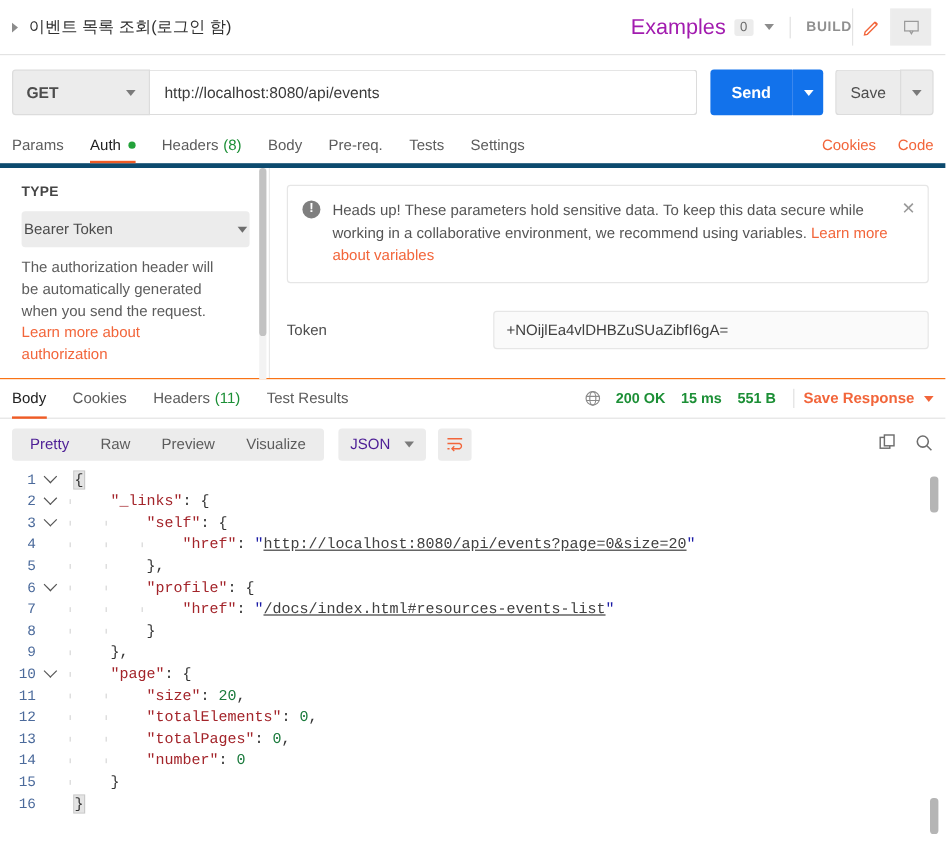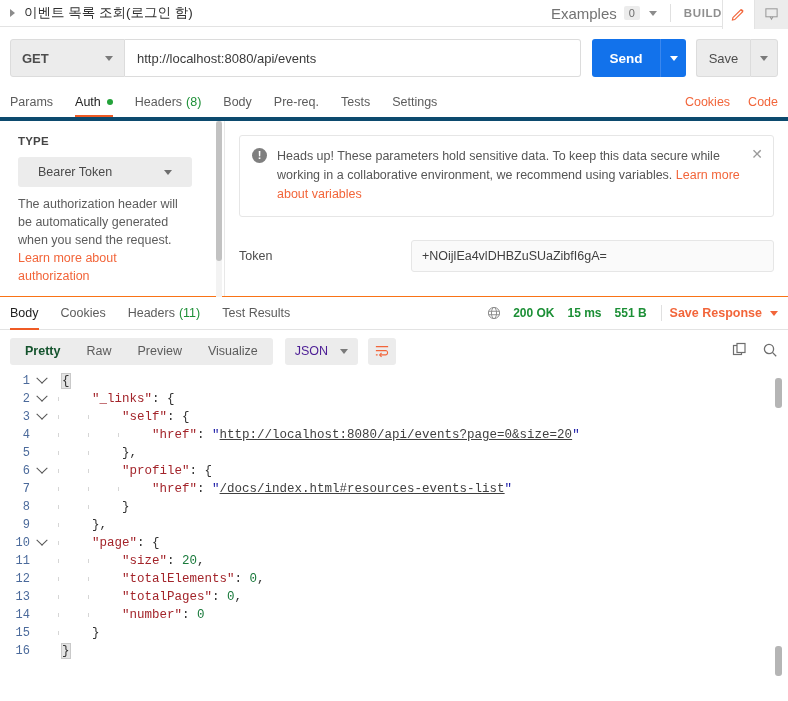--- a/index.html
+++ b/index.html
@@ -11,26 +11,26 @@
     width: 788px;
     height: 701px;
     font-family: "Liberation Sans", sans-serif;
     font-size: 12px;
     color: #3c3c3c;
     overflow: hidden;
     position: relative;
   }
   
   .titlebar {
-    height: 27px;
+    height: 46px;
     display: flex;
     align-items: center;
     border-bottom: 1px solid #e3e3e3;
     background: #fff;
-    padding: 0 0 0 10px;
+    padding: 0 12px 0 10px;
     box-sizing: border-box;
   }
   .tri-right {
     width: 0; height: 0;
     border-left: 5px solid #8c8c8c;
     border-top: 4px solid transparent;
     border-bottom: 4px solid transparent;
     margin-right: 9px;
   }
   .req-title {
@@ -39,22 +39,22 @@
     font-weight: normal;
     white-space: nowrap;
   }
   .titlebar-right {
     margin-left: auto;
     display: flex;
     align-items: center;
     height: 31px;
   }
   .examples-label {
-    font-size: 15px;
-    color: #737373;
+    font-size: 18px;
+    color: #a21caf;
   }
   .examples-count {
     background: #ececec;
     color: #6d6d6d;
     border-radius: 2px;
     font-size: 11px;
     padding: 1px 5px;
     margin-left: 7px;
   }
   .caret-down {
@@ -273,23 +273,23 @@
     color: #454545;
     letter-spacing: 0.2px;
     margin-bottom: 10px;
   }
   .type-select {
     height: 30px;
     background: #ececec;
     border-radius: 3px;
     display: flex;
     align-items: center;
-    padding: 0 20px;
-    box-sizing: border-box;
-    width: 174px;
+    padding: 0 2px;
+    box-sizing: border-box;
+    width: 190px;
   }
   .type-select-text {
     font-size: 12.5px;
     color: #4a4a4a;
   }
   .type-caret {
     margin-left: auto;
     width: 0; height: 0;
     border-top: 5px solid #6e6e6e;
     border-left: 4px solid transparent;
@@ -464,22 +464,22 @@
     align-items: center;
     padding: 0 2px;
   }
   .seg {
     font-size: 12.5px;
     color: #5c5c5c;
     padding: 0 13px;
     line-height: 27px;
   }
   .seg.active {
-    color: #14532d;
-    font-weight: bold;
+    color: #4c1d95;
+    font-weight: normal;
   }
   .json-sel {
     display: flex;
     align-items: center;
     background: #ececec;
     border-radius: 3px;
     height: 27px;
     padding: 0 10px;
     margin-left: 12px;
   }

